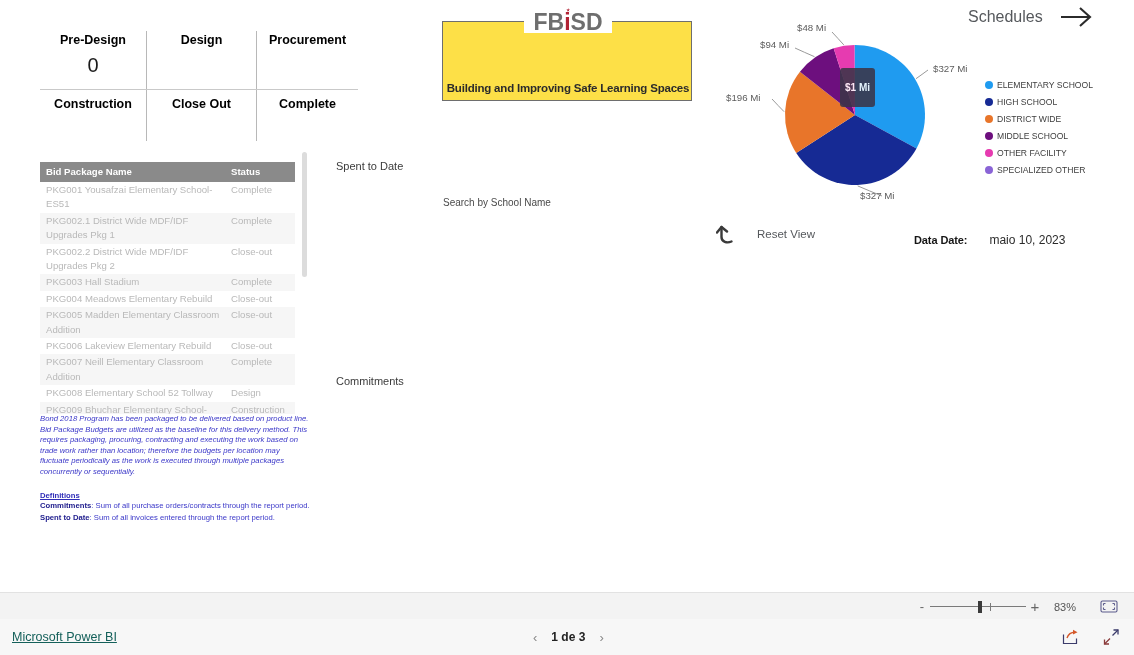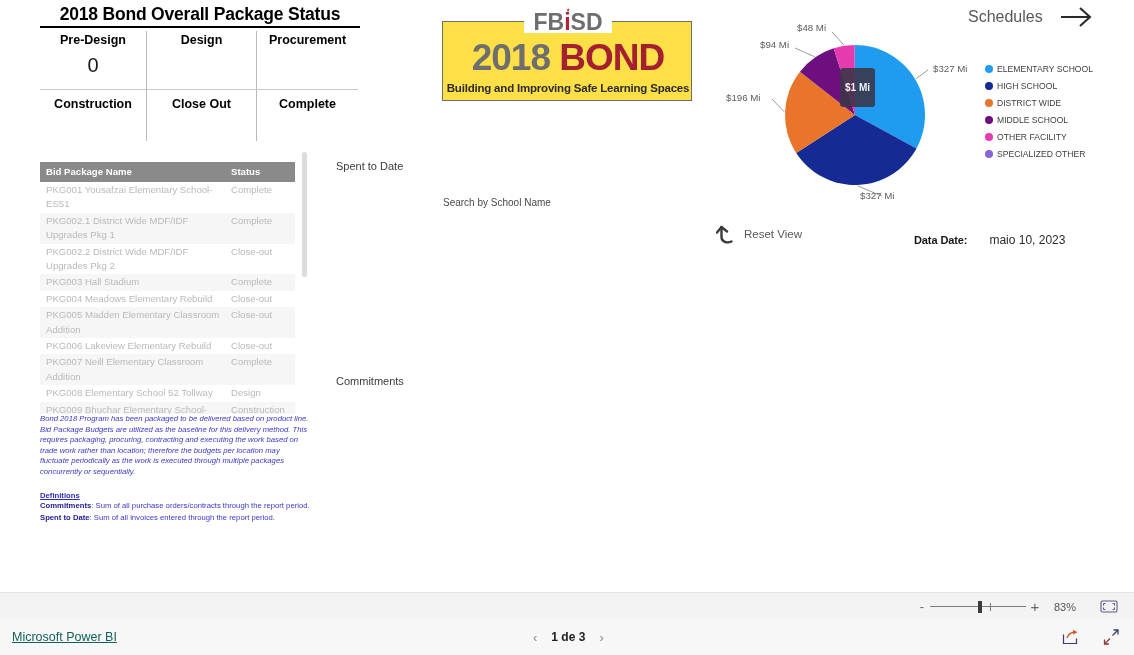--- a/index.html
+++ b/index.html
@@ -254,21 +254,21 @@
     background: #3b3548;
     color: #fff;
     font-size: 10px;
     font-weight: bold;
     padding: 14px 5px;
     border-radius: 3px;
     opacity: 0.88;
   }
   #pie-legend {
     position: absolute;
-    left: 985px; top: 60px;
+    left: 985px; top: 76px;
     width: 140px;
   }
   .legend-row {
     display: flex;
     align-items: center;
     height: 17px;
     font-size: 8.6px;
     color: #3d3d3d;
     white-space: nowrap;
   }
@@ -276,21 +276,21 @@
     width: 8px; height: 8px;
     border-radius: 50%;
     margin-right: 4px;
     flex: 0 0 auto;
   }
 
   
   #reset-view {
     position: absolute;
     left: 716px; top: 220px;
-    display: flex; align-items: center; 
+    display: flex; align-items: center; gap: 13px;
   }
   #reset-view-label {
     font-size: 11.5px;
     color: #55585c;
   }
   #data-date-block {
     position: absolute;
     left: 914px; top: 233px;
     display: flex; align-items: baseline; gap: 22px;
   }
@@ -408,21 +408,20 @@
     gap: 24px;
   }
   svg { display: block; }
 </style>
 </head>
 <body>
 
 <div class="canvas">
 
   <div id="status-card">
-    <div id="status-title">2018 Bond Overall Package Status</div>
     <div class="status-grid">
       <div class="vline" style="left:128px;"></div>
       <div class="vline" style="left:238px;"></div>
       <div class="hline"></div>
 
       <div class="cell-label" style="left:22px;  top:4px;  width:106px;">Pre-Design</div>
       <div class="cell-label" style="left:129px; top:4px;  width:109px;">Design</div>
       <div class="cell-label" style="left:239px; top:4px;  width:101px;">Procurement</div>
 
       <div class="cell-value" style="left:22px;  top:25px; width:106px;">0</div>
@@ -500,23 +499,20 @@
     </div>
   </div>
 
   <div class="mid-label" id="spent-to-date-label">Spent to Date</div>
   <div class="mid-label" id="commitments-label">Commitments</div>
   <div id="search-label">Search by School Name</div>
 
   <div id="bond-logo">
     <div id="logo-fbisd-row">
       <span id="logo-fbisd"><span>FB</span><span class="i-red">i</span><span>SD</span></span>
-    </div>
-    <div id="logo-2018bond">
-      <span id="logo-2018">2018</span><span> </span><span id="logo-bond">BOND</span>
     </div>
     <div id="logo-tagline">Building and Improving Safe Learning Spaces</div>
   </div>
 
   <div id="schedules-btn">
     <span id="schedules-label">Schedules</span>
     <span>
       <svg width="36" height="26" viewBox="0 0 36 26">
         <path d="M2 13 H31 M21 4 L31 13 L21 22" fill="none" stroke="#2b2b2b" stroke-width="2.1" stroke-linecap="butt" stroke-linejoin="miter"></path>
       </svg>

